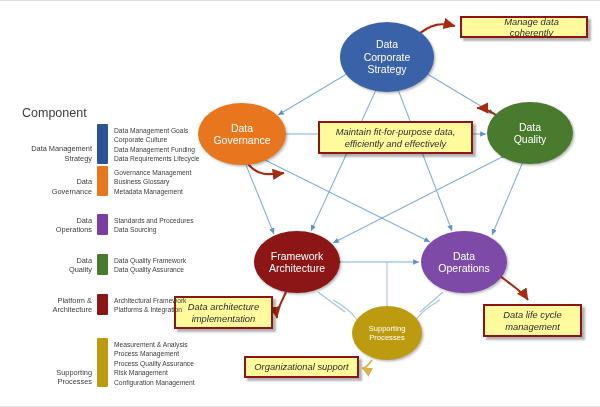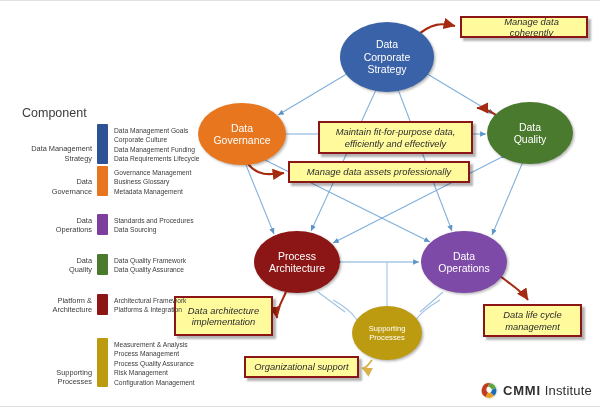--- a/index.html
+++ b/index.html
@@ -224,41 +224,40 @@
       </span>
     </div>
   <div class="node" id="node-2" style="left: 487px; top: 102px; width: 86px; height: 62px; background: rgb(74, 122, 46);">
       <span>
         <span style="display:block">Data</span>
         <span style="display:block">Quality</span>
       </span>
     </div>
   <div class="node" id="node-3" style="left: 254px; top: 231px; width: 86px; height: 62px; background: rgb(140, 22, 22);">
       <span>
-        <span style="display:block">Process</span>
+        <span style="display:block">Framework</span>
         <span style="display:block">Architecture</span>
       </span>
     </div>
   <div class="node" id="node-4" style="left: 421px; top: 231px; width: 86px; height: 62px; background: rgb(125, 74, 168);">
       <span>
         <span style="display:block">Data</span>
         <span style="display:block">Operations</span>
       </span>
     </div>
   <div class="node small" id="node-5" style="left: 352px; top: 306px; width: 70px; height: 54px; background: rgb(189, 155, 16);">
       <span>
         <span style="display:block">Supporting</span>
         <span style="display:block">Processes</span>
       </span>
     </div>
 
   <div class="callout" id="callout-0" style="left: 460px; top: 16px; width: 128px; height: 22px; padding-left: 20px;">Manage data coherently</div>
   <div class="callout" id="callout-1" style="left: 318px; top: 93px; width: 155px; height: 33px; margin-top: 28px;">Maintain fit-for-purpose data, efficiently and effectively</div>
-  <div class="callout" id="callout-2" style="left: 288px; top: 161px; width: 182px; height: 22px;">Manage data assets professionally</div>
-  <div class="callout" id="callout-3" style="left: 174px; top: 296px; width: 99px; height: 40px; text-align: center;">Data architecture implementation</div>
+  <div class="callout" id="callout-3" style="left: 174px; top: 296px; width: 99px; height: 33px; text-align: center;">Data architecture implementation</div>
   <div class="callout" id="callout-4" style="left: 483px; top: 304px; width: 99px; height: 33px;">Data life cycle management</div>
   <div class="callout" id="callout-5" style="left: 244px; top: 356px; width: 115px; height: 22px;">Organizational support</div>
 
   <div class="legend">
     <div class="legend-head">
       <div class="col-component">Component</div>
     </div>
     <div id="legend-rows">
         <div class="legend-row" style="top: 18px;">
           <div class="lr-label">
@@ -328,28 +327,15 @@
             <div>Measurement &amp; Analysis</div>
             <div>Process Management</div>
             <div>Process Quality Assurance</div>
             <div>Risk Management</div>
             <div>Configuration Management</div>
           </div>
         </div>
       </div>
   </div>
 
-  <div class="logo">
-    <svg class="logo-mark" viewBox="0 0 34 34" xmlns="http://www.w3.org/2000/svg">
-      <circle cx="17" cy="17" r="16" fill="#ffffff" stroke="#cfcfcf" stroke-width="1"></circle>
-      <path d="M17,2 A15,15 0 0,1 30,12 L20,16 A7,7 0 0,0 14,9 Z" fill="#5BA83F"></path>
-      <path d="M30,12 A15,15 0 0,1 26,28 L19,21 A7,7 0 0,0 21,16 Z" fill="#1C6FB5"></path>
-      <path d="M26,28 A15,15 0 0,1 9,30 L14,21 A7,7 0 0,0 19,21 Z" fill="#E8A11E"></path>
-      <path d="M9,30 A15,15 0 0,1 17,2 L14,9 A7,7 0 0,0 14,21 Z" fill="#C23B22"></path>
-      <circle cx="17" cy="16" r="4.6" fill="#ffffff"></circle>
-    </svg>
-    <div class="logo-text">
-      <b>CMMI</b><i> Institute</i>
-    </div>
-  </div>
 
   <div class="divider bottom"></div>
 </div>
 
 </body></html>

